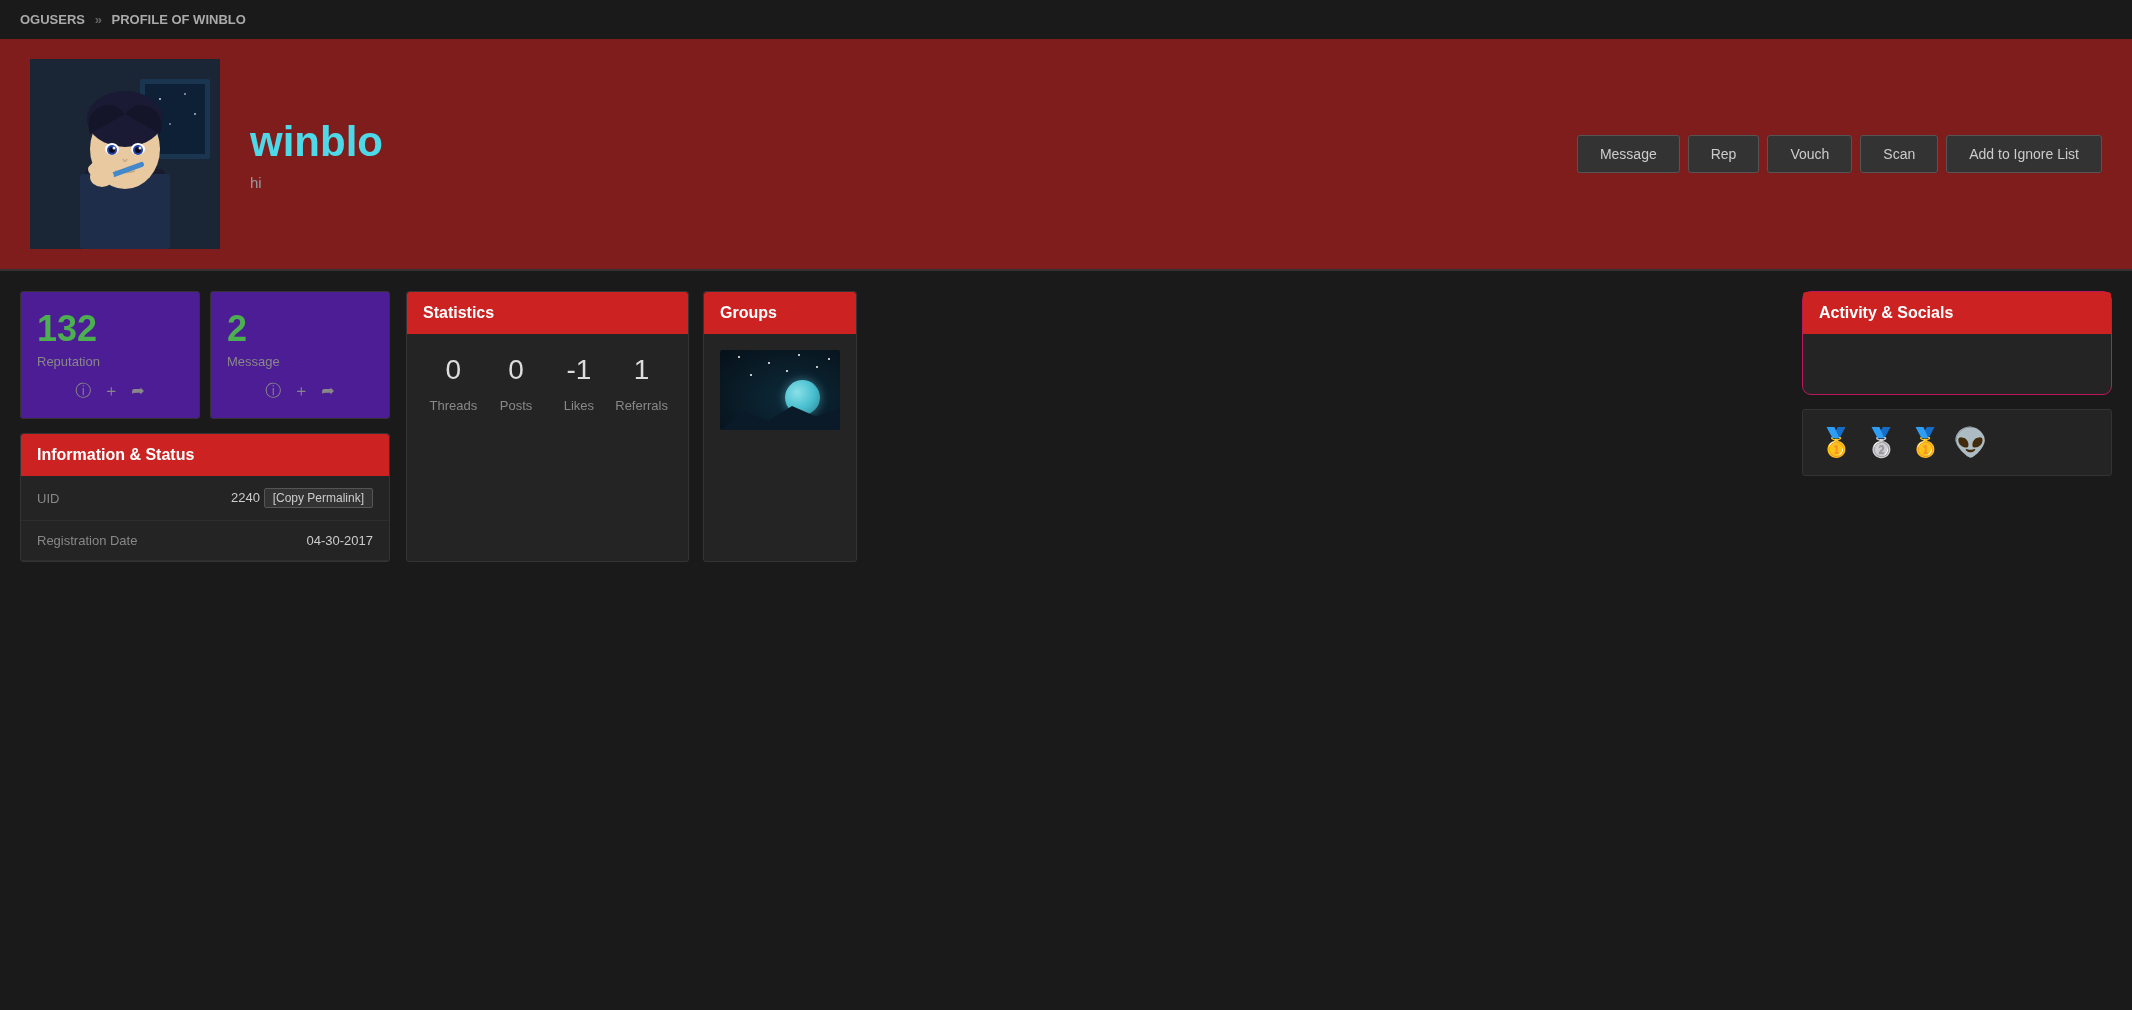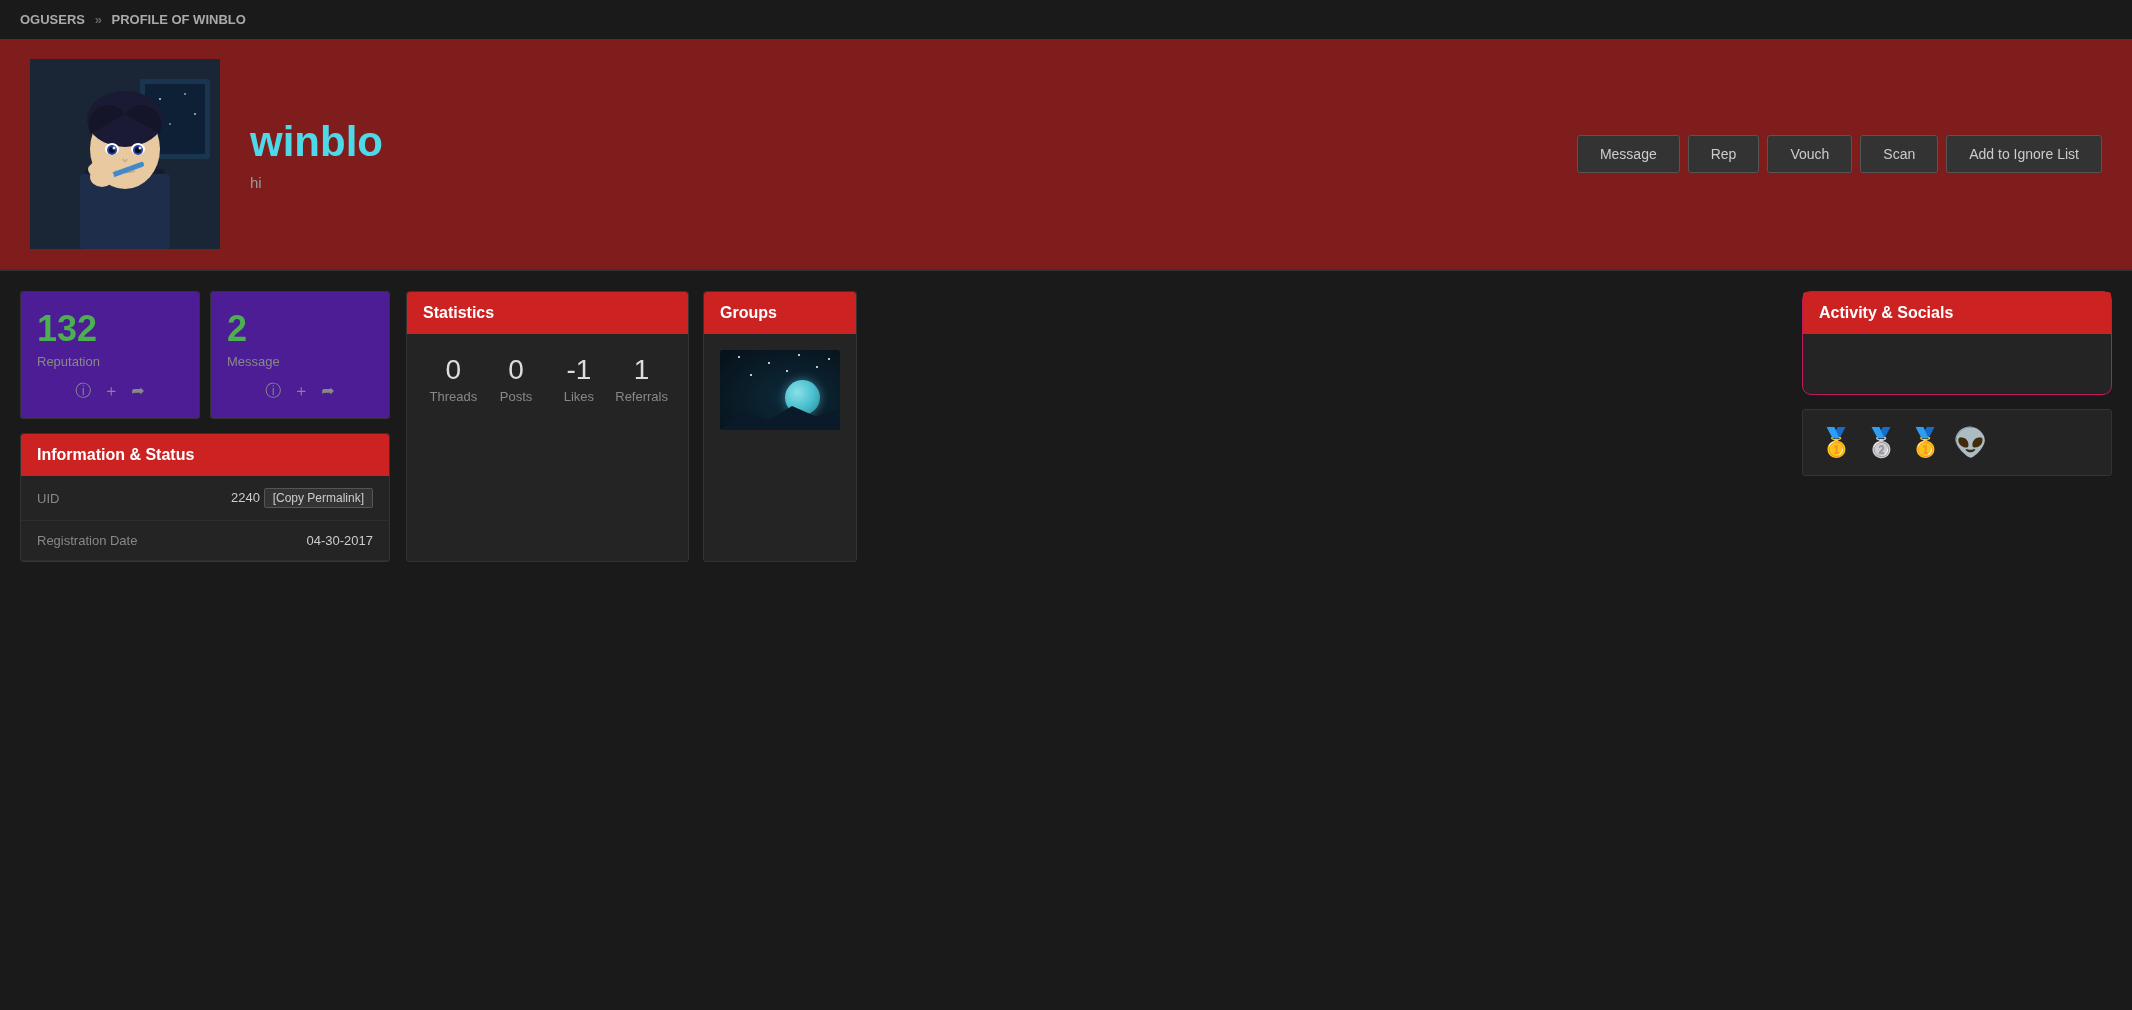--- a/index.html
+++ b/index.html
@@ -164,21 +164,21 @@
       gap: 10px;
     }
     .stat-item .num {
       font-size: 28px;
       color: #ddd;
       font-weight: 300;
     }
     .stat-item .lbl {
       color: #888;
       font-size: 13px;
-      margin-top: 3px;
+      margin-top: 12px;
     }
 
     .groups-section {
       background: #242424;
       border: 1px solid #333;
       border-radius: 3px;
     }
     .groups-section .section-header { border-radius: 3px 3px 0 0; }
     .groups-content {
       padding: 16px;

